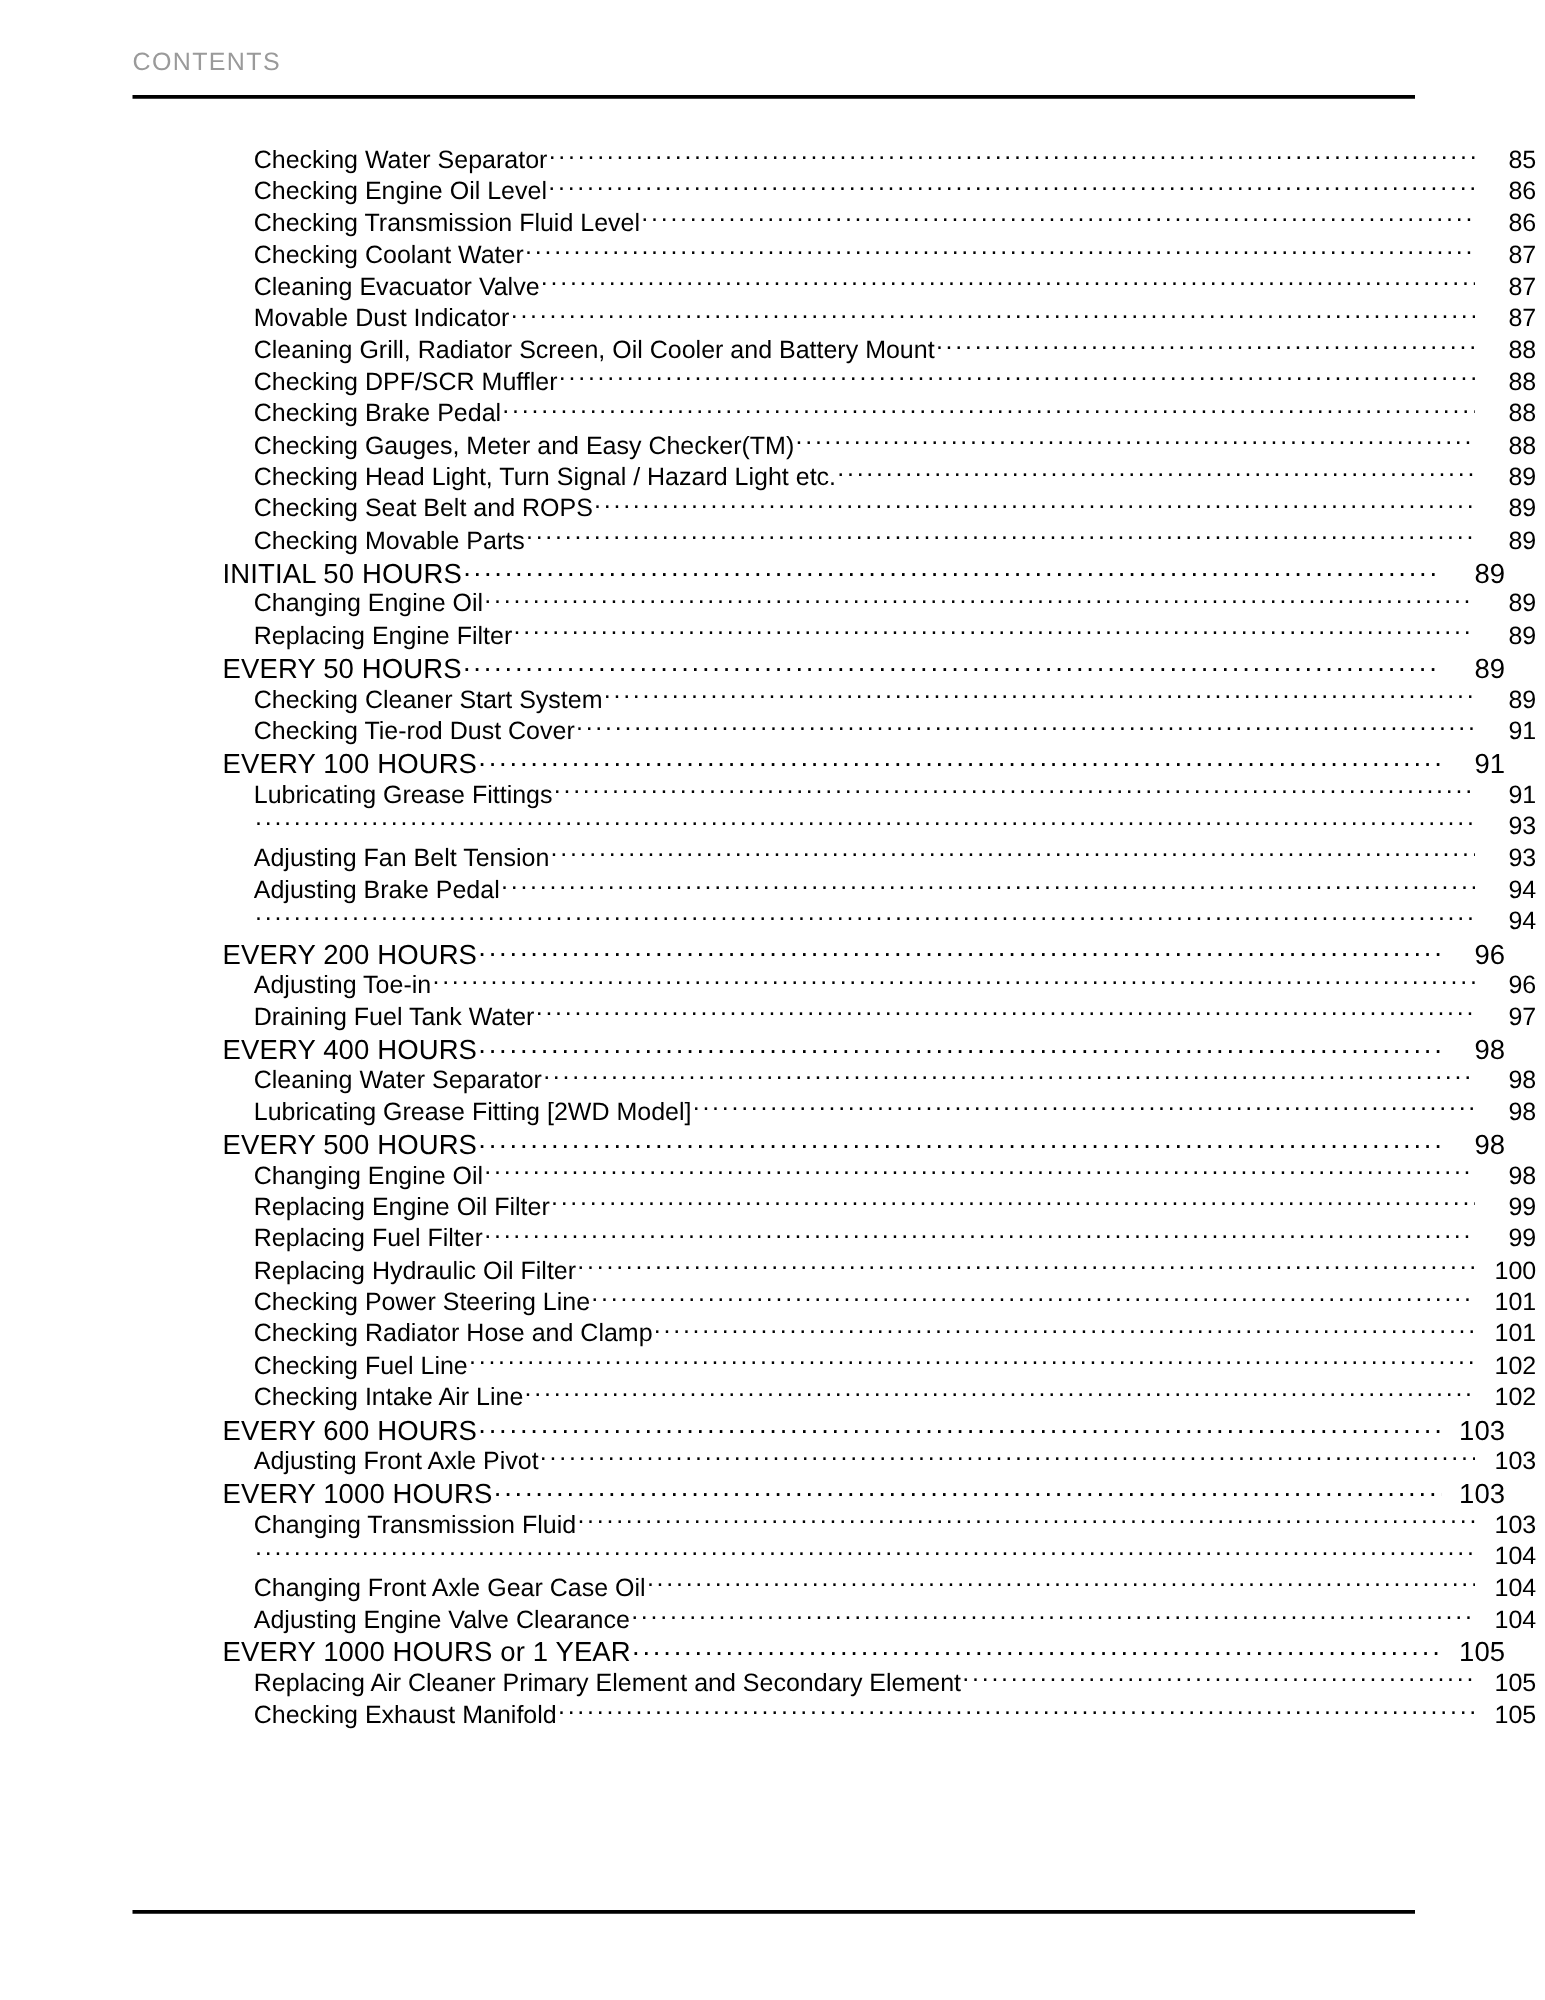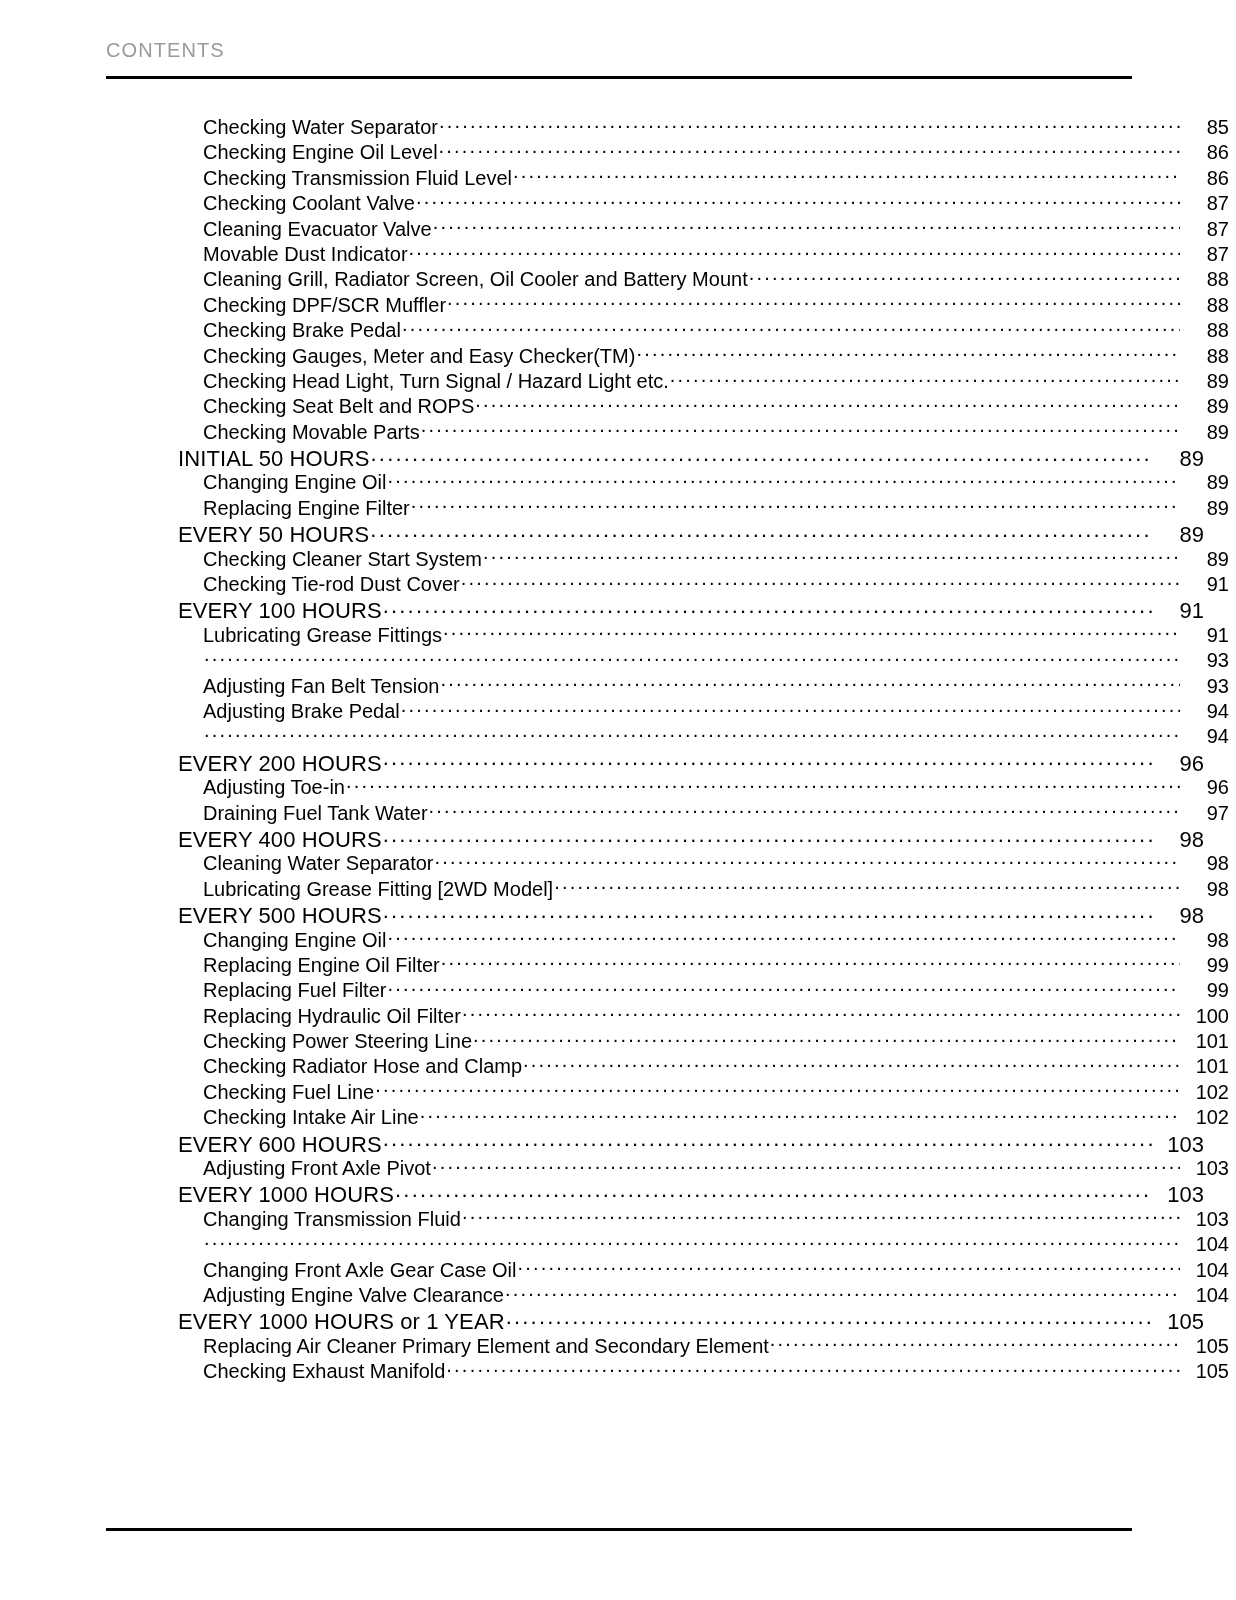--- a/index.html
+++ b/index.html
@@ -138,21 +138,21 @@
         <span class="toc-label">Checking Engine Oil Level</span>
         <span class="toc-leader"></span>
         <span class="toc-page">86</span>
       </div>
       <div class="toc-row level-item">
         <span class="toc-label">Checking Transmission Fluid Level</span>
         <span class="toc-leader"></span>
         <span class="toc-page">86</span>
       </div>
       <div class="toc-row level-item">
-        <span class="toc-label">Checking Coolant Valve</span>
+        <span class="toc-label">Checking Coolant Water</span>
         <span class="toc-leader"></span>
         <span class="toc-page">87</span>
       </div>
       <div class="toc-row level-item">
         <span class="toc-label">Cleaning Evacuator Valve</span>
         <span class="toc-leader"></span>
         <span class="toc-page">87</span>
       </div>
       <div class="toc-row level-item">
         <span class="toc-label">Movable Dust Indicator</span>

